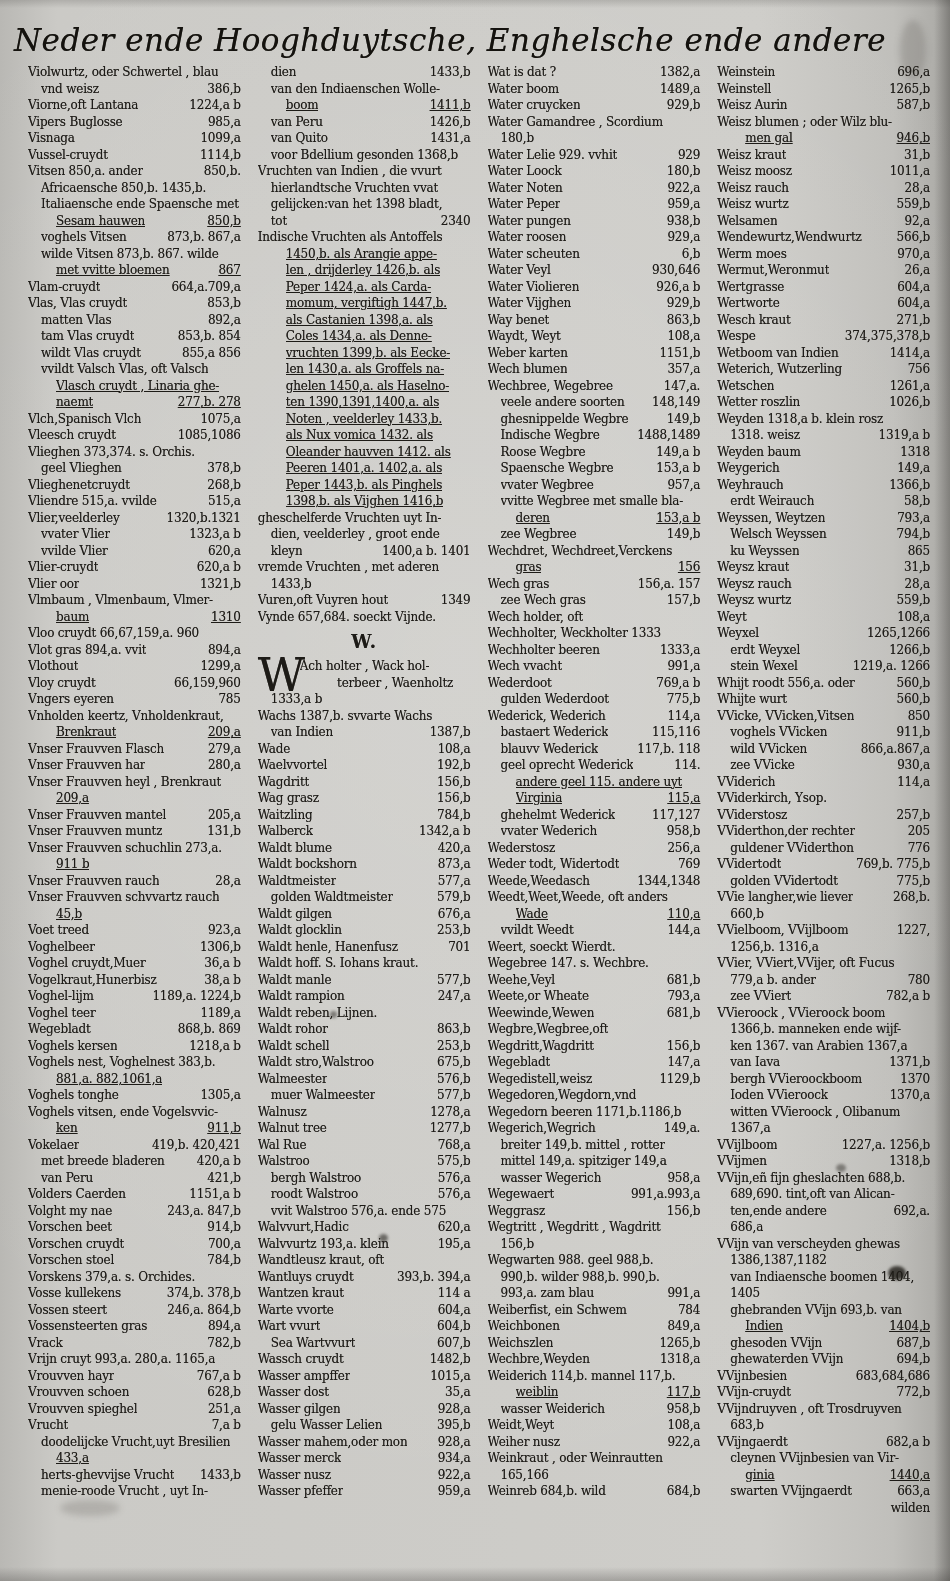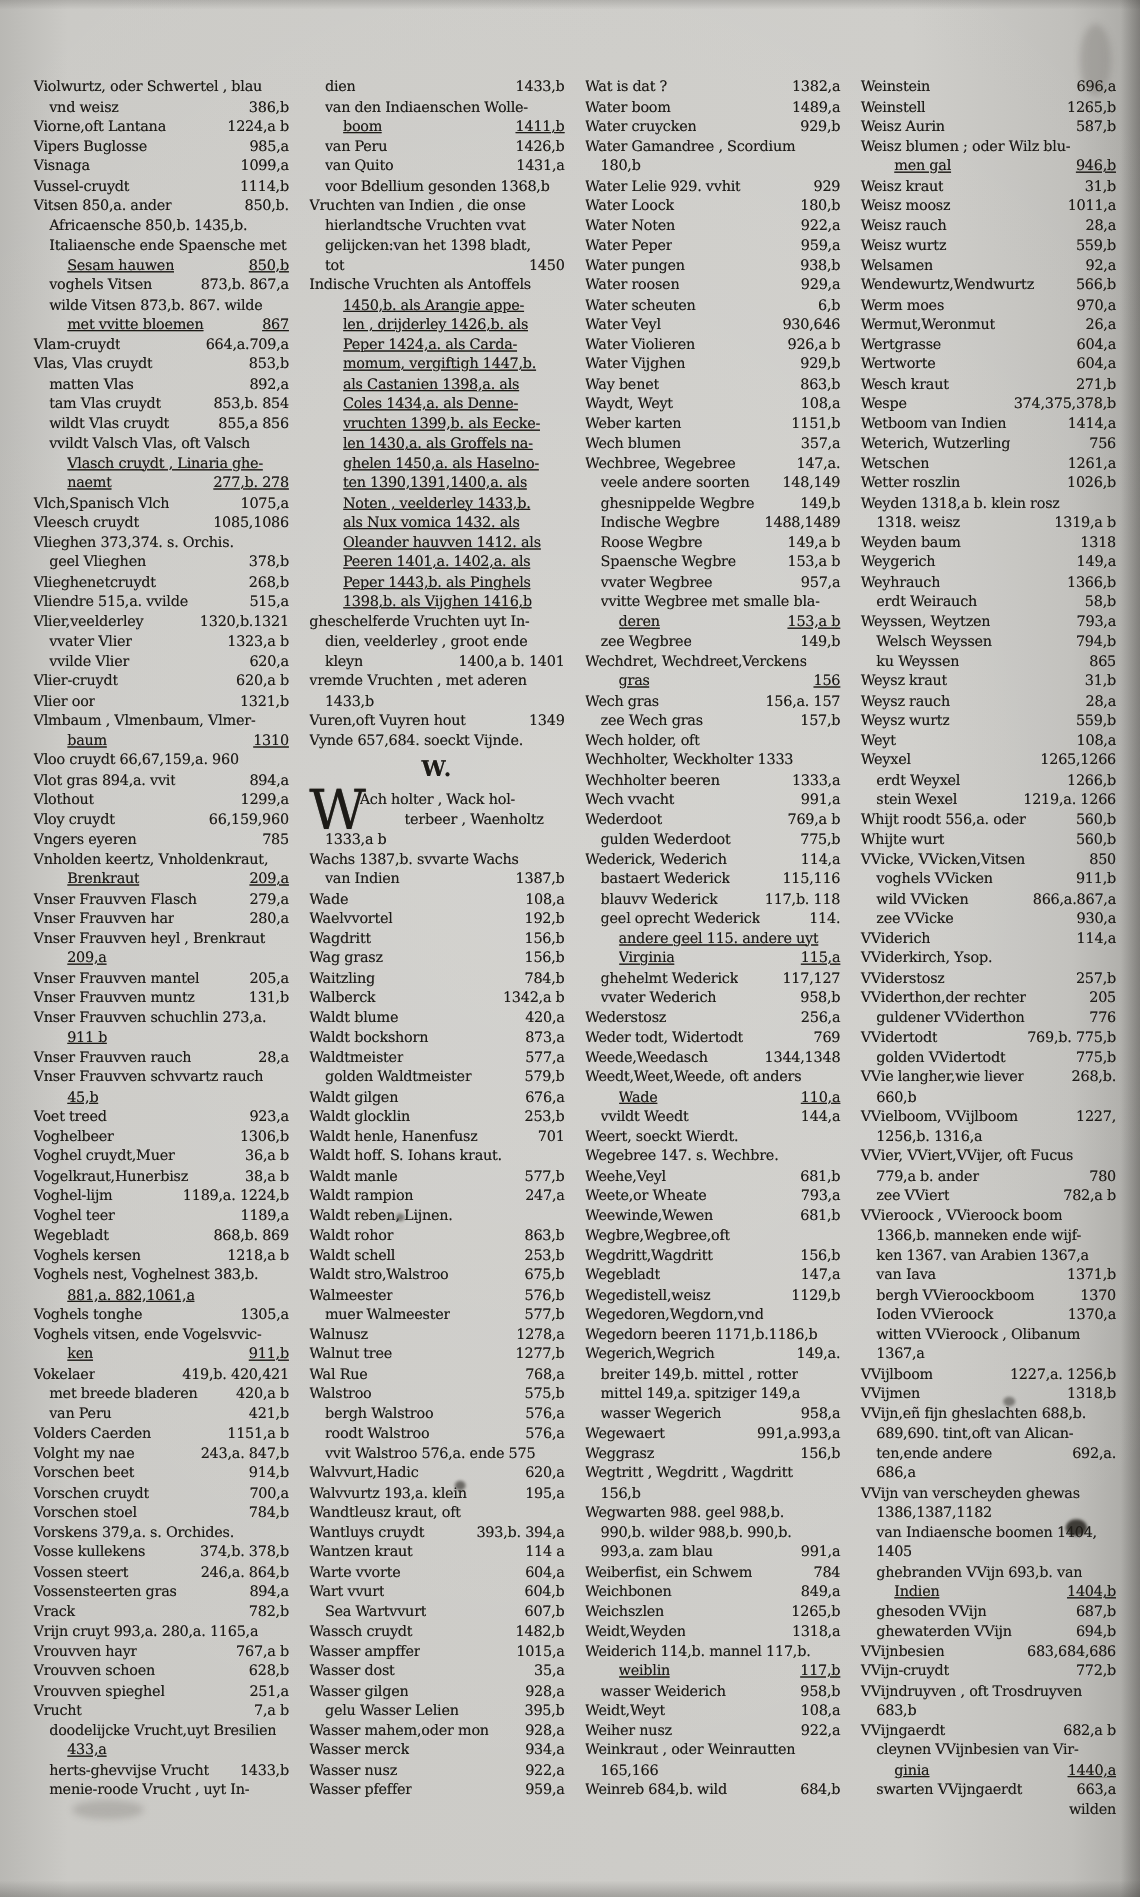--- a/index.html
+++ b/index.html
@@ -56,20 +56,21 @@
   .stain.s3{left:330px;top:1011px;width:7px;height:7px;opacity:0.6;}
   .stain.s4{left:836px;top:1164px;width:10px;height:8px;opacity:0.55;}
   .smudge{position:absolute;background:rgba(60,56,50,0.18);filter:blur(3px);border-radius:50%;}
   .smudge.m1{left:60px;top:1500px;width:60px;height:16px;}
   .smudge.m2{left:900px;top:20px;width:26px;height:60px;}
 </style>
 </head>
 <body>
 
 <div class="page">
+  <div class="header">Neder ende Hooghduytsche, Enghelsche ende andere</div>
   <div class="columns">
     <div class="col">
         <div class="line">
           <span class="t">Violwurtz, oder Schwertel , blau</span>
         </div>
         <div class="line ind1">
           <span class="t">vnd weisz</span>
           <span class="r">386,b</span>
         </div>
         <div class="line">
@@ -407,31 +408,31 @@
           <span class="r">1426,b</span>
         </div>
         <div class="line ind1">
           <span class="t">van Quito</span>
           <span class="r">1431,a</span>
         </div>
         <div class="line ind1">
           <span class="t">voor Bdellium gesonden 1368,b</span>
         </div>
         <div class="line">
-          <span class="t">Vruchten van Indien , die onse</span>
+          <span class="t">Vruchten van Indien , die vvurt</span>
         </div>
         <div class="line ind1">
           <span class="t">hierlandtsche Vruchten vvat</span>
         </div>
         <div class="line ind1">
           <span class="t">gelijcken:van het 1398 bladt,</span>
         </div>
         <div class="line ind1">
           <span class="t">tot</span>
-          <span class="r">1450</span>
+          <span class="r">2340</span>
         </div>
         <div class="line">
           <span class="t">Indische Vruchten als Antoffels</span>
         </div>
         <div class="line ind2">
           <span class="t">1450,b. als Arangie appe-</span>
         </div>
         <div class="line ind2">
           <span class="t">len , drijderley 1426,b. als</span>
         </div>
@@ -987,21 +988,21 @@
         </div>
         <div class="line">
           <span class="t">Weichbonen</span>
           <span class="r">849,a</span>
         </div>
         <div class="line">
           <span class="t">Weichszlen</span>
           <span class="r">1265,b</span>
         </div>
         <div class="line">
-          <span class="t">Weidt,Weyden</span>
+          <span class="t">Wechbre,Weyden</span>
           <span class="r">1318,a</span>
         </div>
         <div class="line">
           <span class="t">Weiderich 114,b. mannel 117,b.</span>
         </div>
         <div class="line ind2">
           <span class="t">weiblin</span>
           <span class="r">117,b</span>
         </div>
         <div class="line ind1">

